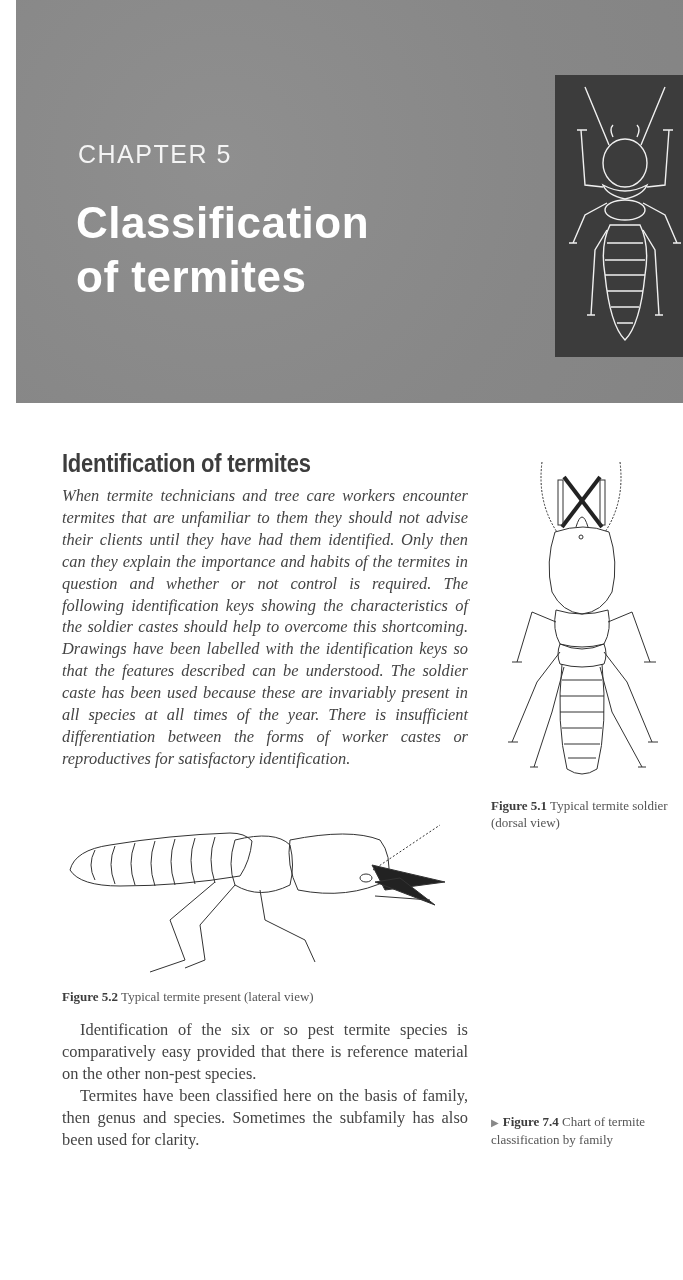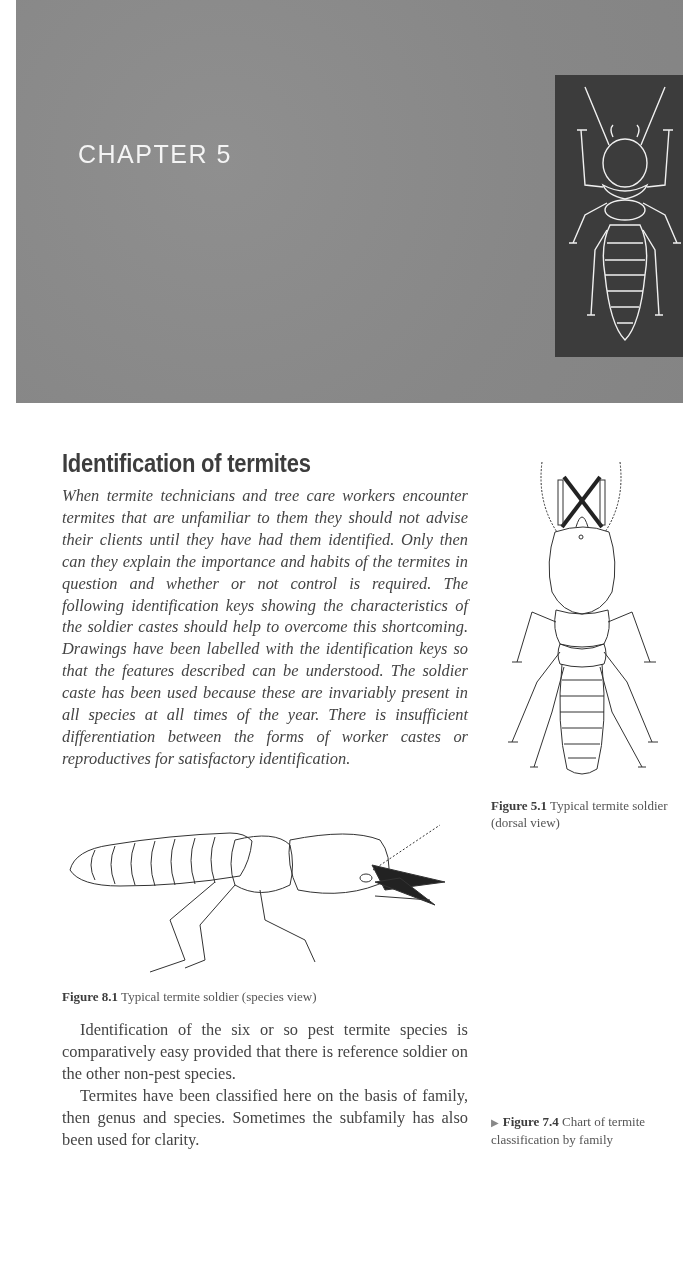--- a/index.html
+++ b/index.html
@@ -54,20 +54,24 @@
   .cap3 { left: 491px; top: 1113px; width: 185px; }
   .arrow { color: #888; font-size: 10px; margin-right: 4px; }
   .fig1 { position: absolute; left: 492px; top: 452px; width: 180px; height: 340px; }
   .fig2 { position: absolute; left: 55px; top: 810px; width: 420px; height: 170px; }
 </style>
 </head>
 <body>
 
 <div class="header">
   <div class="chapter-label">CHAPTER 5</div>
+  <div class="chapter-title">
+    <div>Classification</div>
+    <div>of termites</div>
+  </div>
   <div class="thumb">
     <svg width="140" height="282" viewBox="0 0 140 282" fill="none" stroke="#f0f0f0" stroke-width="1.4">
       <path d="M30 12 L54 70 M110 12 L86 70"></path>
       <path d="M58 62 q-4 -8 0 -12 M82 62 q4 -8 0 -12"></path>
       <ellipse cx="70" cy="88" rx="22" ry="24"></ellipse>
       <path d="M48 110 q22 12 44 0 q-4 10 -22 14 q-18 -4 -22 -14z"></path>
       <ellipse cx="70" cy="135" rx="20" ry="10"></ellipse>
       <path d="M48 112 L30 110 L26 55 M22 55 h10"></path>
       <path d="M92 112 L110 110 L114 55 M108 55 h10"></path>
       <path d="M52 128 L30 140 L18 168 M14 168 h8"></path>
@@ -125,25 +129,25 @@
     <path d="M320 72 L380 95 L345 68 z" fill="#222"></path>
     <path d="M318 60 L385 15" stroke-dasharray="2 2"></path>
     <path d="M320 86 L375 90"></path>
     <path d="M160 72 L115 110 L130 150 L95 162"></path>
     <path d="M180 75 L145 115 L150 150 L130 158"></path>
     <path d="M205 80 L210 110 L250 130 L260 152"></path>
   </svg>
 </div>
 
 <div class="caption cap2">
-  <b>Figure 8.1</b>
-  <span>Typical termite soldier (species view)</span>
+  <b>Figure 5.2</b>
+  <span>Typical termite present (lateral view)</span>
 </div>
 
 <div class="body-text para2">
-  <p class="indent">Identification of the six or so pest termite species is comparatively easy provided that there is reference soldier on the other non-pest species.</p>
+  <p class="indent">Identification of the six or so pest termite species is comparatively easy provided that there is reference material on the other non-pest species.</p>
   <p class="indent">Termites have been classified here on the basis of family, then genus and species. Sometimes the subfamily has also been used for clarity.</p>
 </div>
 
 <div class="caption cap3">
   <span class="arrow">▶</span><b>Figure 7.4</b>
   <span>Chart of termite classification by family</span>
 </div>
 
 </body></html>

